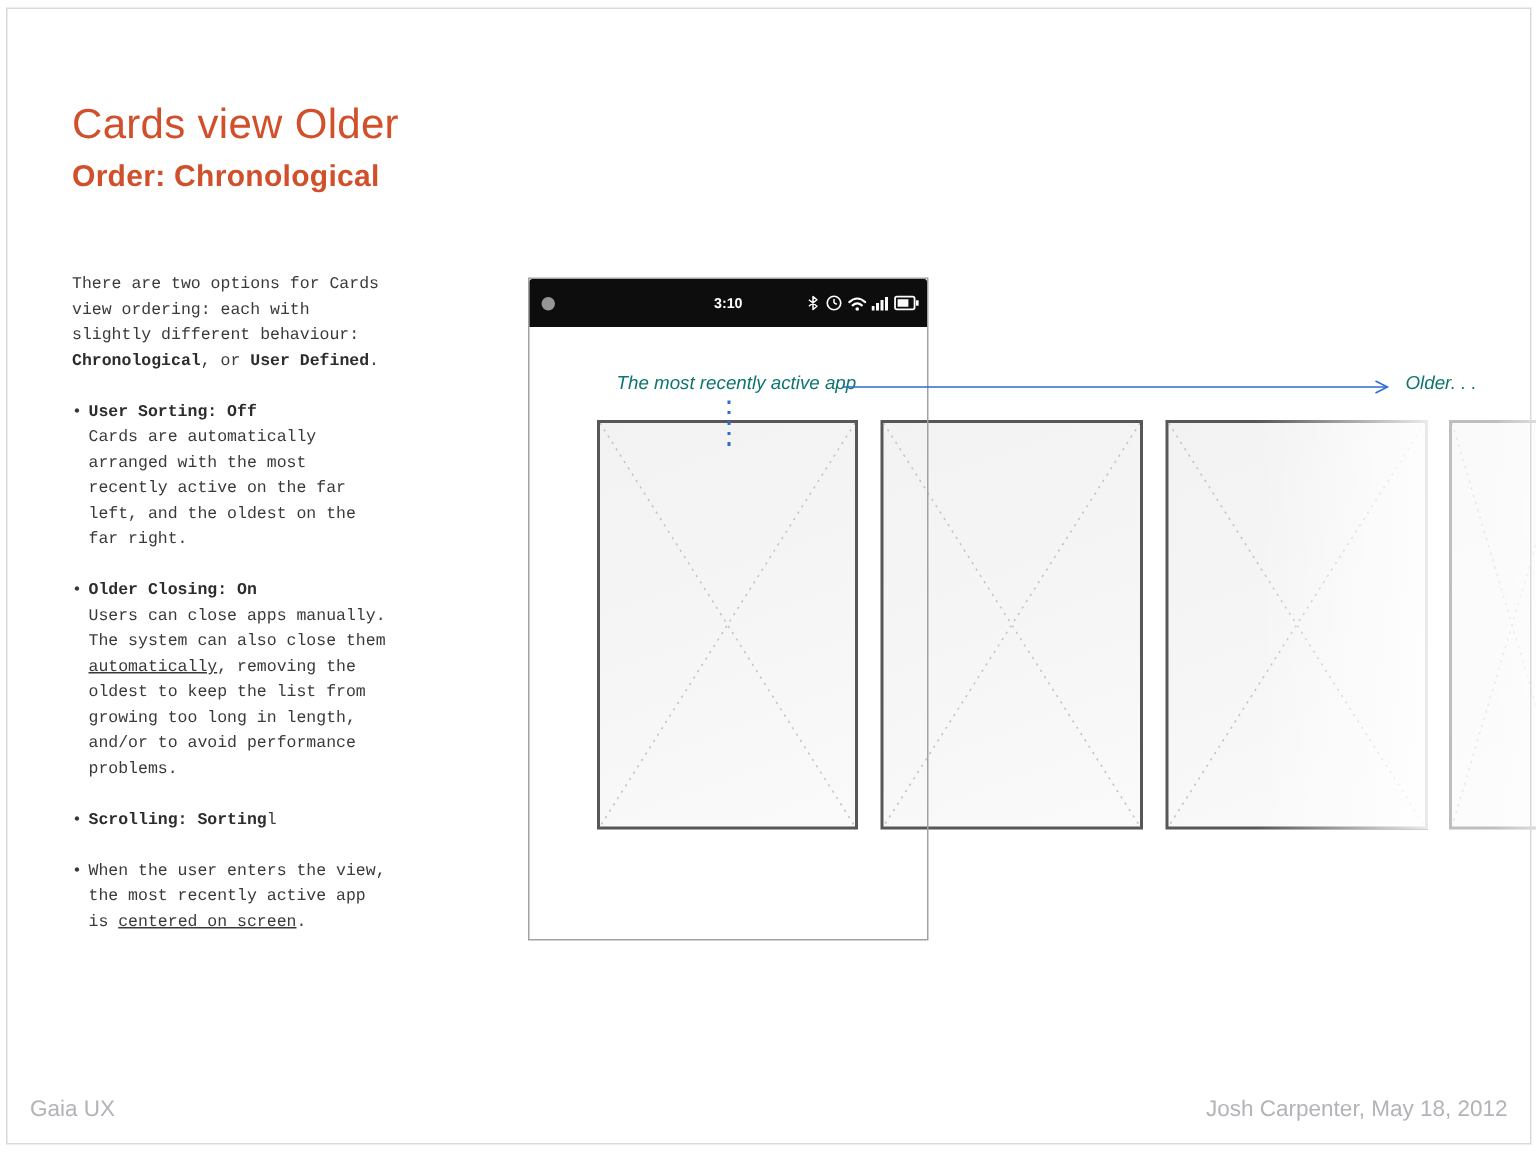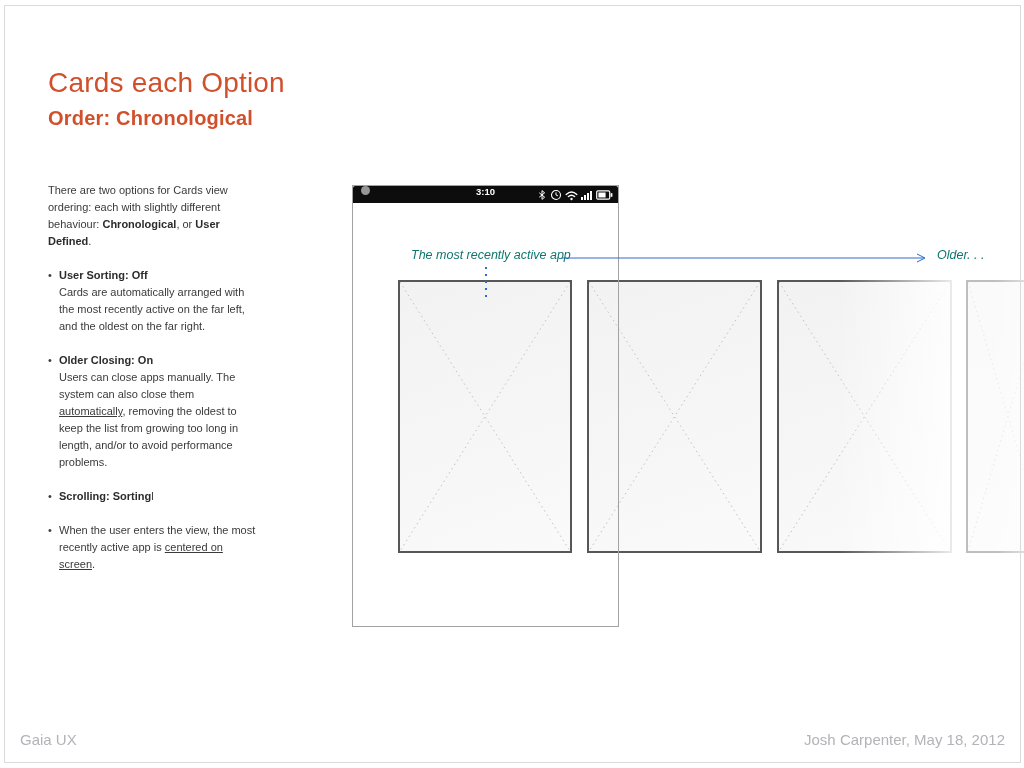--- a/index.html
+++ b/index.html
@@ -10,32 +10,32 @@
   
   .slide-frame { left:4px; top:5px; width:1017px; height:758px;
                  border:1px solid #dadada; z-index:9; pointer-events:none; }
 
   
   .title1 { left:48px; top:67px; font-size:28px; font-weight:400; color:#d1502b; letter-spacing:.2px; }
   .title2 { left:48px; top:107px; font-size:20px; font-weight:700; color:#d1502b; letter-spacing:.2px; }
 
   
   .left-col { left:48px; top:182px; width:212px; font-size:11px; line-height:17px; color:#3a3a3a; }
-  .left-col p { margin:0 0 17px 0; }
+  .left-col p { margin:0 0 17px 0;font-family:Liberation Mono, monospace; }
   .left-col p.bullet { position:relative; padding-left:11px; }
   .left-col .marker { position:absolute; left:0; top:0; }
   .left-col b { color:#2c2c2c; }
   .left-col .u { text-decoration:underline; }
 
   
   .phone-frame { left:352px; top:185px; width:267px; height:442px;
                  border:1px solid #a2a2a2; background:transparent; z-index:5; }
-  .status-bar { position:absolute; top:0; left:0; right:0; height:17px;
+  .status-bar { position:absolute; top:0; left:0; right:0; height:32px;
                 background:#0d0d0d; border-radius:2px 2px 0 0;
-                display:flex; }
+                display:flex; align-items:center; }
   .cam-dot { width:9px; height:9px; border-radius:50%; background:#969696; margin-left:8px; }
   .sb-time { position:absolute; left:0; right:0; text-align:center;
              color:#fff; font-size:9.5px; font-weight:700; }
   .sb-icons { margin-left:auto; display:flex; align-items:center; gap:3px; margin-right:5px; }
   .sb-icons svg { display:block; }
 
   
   .card { top:280px; height:273px; border:2px solid #57575a;
           background:linear-gradient(160deg,#f2f2f3 0%,#f6f6f7 55%,#fafafa 100%);
           z-index:2; }
@@ -58,21 +58,21 @@
   
   .footer { top:731px; font-size:15px; color:#b3b3b8; z-index:8; }
   .footer-left  { left:20px; }
   .footer-right { right:19px; }
 </style>
 </head>
 <body>
 
 <div class="abs slide-frame"></div>
 
-<div class="abs title1">Cards each Option</div>
+<div class="abs title1">Cards view Older</div>
 <div class="abs title2">Order: Chronological</div>
 
 <div class="abs left-col" id="left-col">
     <p><span>There are two options for Cards view ordering: each with slightly different behaviour: </span><b>Chronological</b><span>, or </span><b>User Defined</b><span>.</span></p>
     <p class="bullet"><span class="marker">•</span><b>User Sorting: Off</b><br><span>Cards are automatically arranged with the most recently active on the far left, and the oldest on the far right.</span></p>
     <p class="bullet"><span class="marker">•</span><b>Older Closing: On</b><br><span>Users can close apps manually. The system can also close them </span><span class="u">automatically</span><span>, removing the oldest to keep the list from growing too long in length, and/or to avoid performance problems.</span></p>
     <p class="bullet"><span class="marker">•</span><b>Scrolling: Sorting</b><span>l</span></p>
     <p class="bullet"><span class="marker">•</span><span>When the user enters the view, the most recently active app is </span><span class="u">centered on screen</span><span>.</span></p>
   </div>
 

